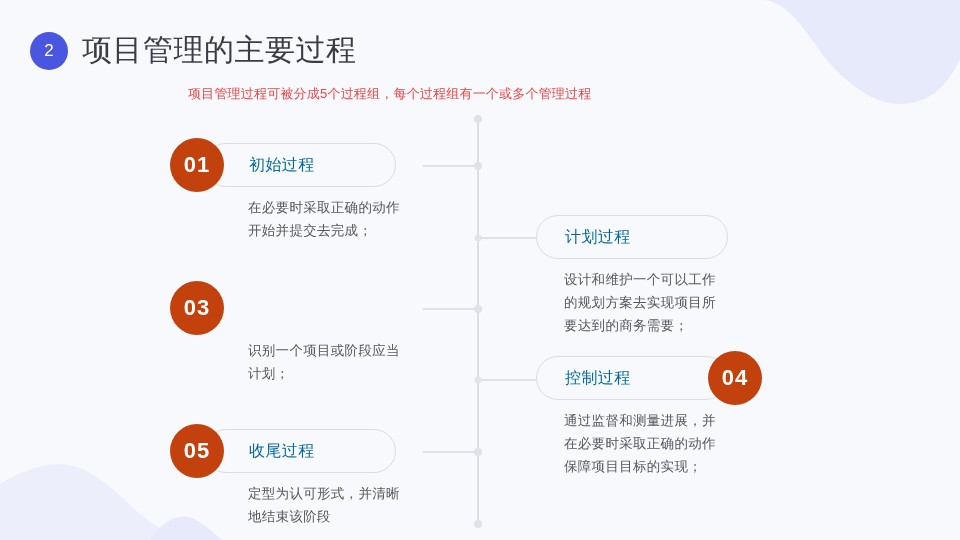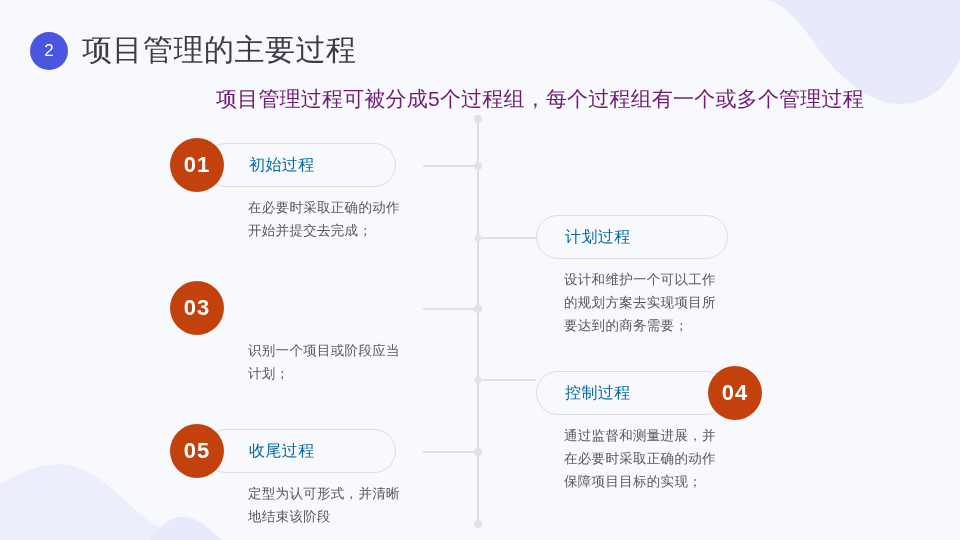--- a/index.html
+++ b/index.html
@@ -52,24 +52,24 @@
     line-height: 1;
   }
   .page-title {
     font-size: 30px;
     color: #3c3c46;
     letter-spacing: 0.5px;
     white-space: nowrap;
   }
   .subtitle {
     position: absolute;
-    left: 216px;
+    left: 188px;
     top: 85px;
-    font-size: 21px;
-    color: #701a75;
+    font-size: 13px;
+    color: #ef4444;
     white-space: nowrap;
     letter-spacing: 0.2px;
   }
 
   
   .spine {
     position: absolute;
     left: 477px;
     top: 118px;
     width: 1.5px;
@@ -234,21 +234,21 @@
   </div>
 
   <div class="item left" style="left:170px; top:286px;">
     <div class="pill-row">
       <div class="circle">03</div>
     </div>
     <div class="desc">识别一个项目或阶段应当
 计划；</div>
   </div>
 
-  <div class="item right" style="left:536px; top:371px;">
+  <div class="item right" style="left:536px; top:356px;">
     <div class="pill-row">
       <div class="pill">
         <span class="pill-label">控制过程</span>
       </div>
       <div class="circle">04</div>
     </div>
     <div class="desc">通过监督和测量进展，并
 在必要时采取正确的动作
 保障项目目标的实现；</div>
   </div>

